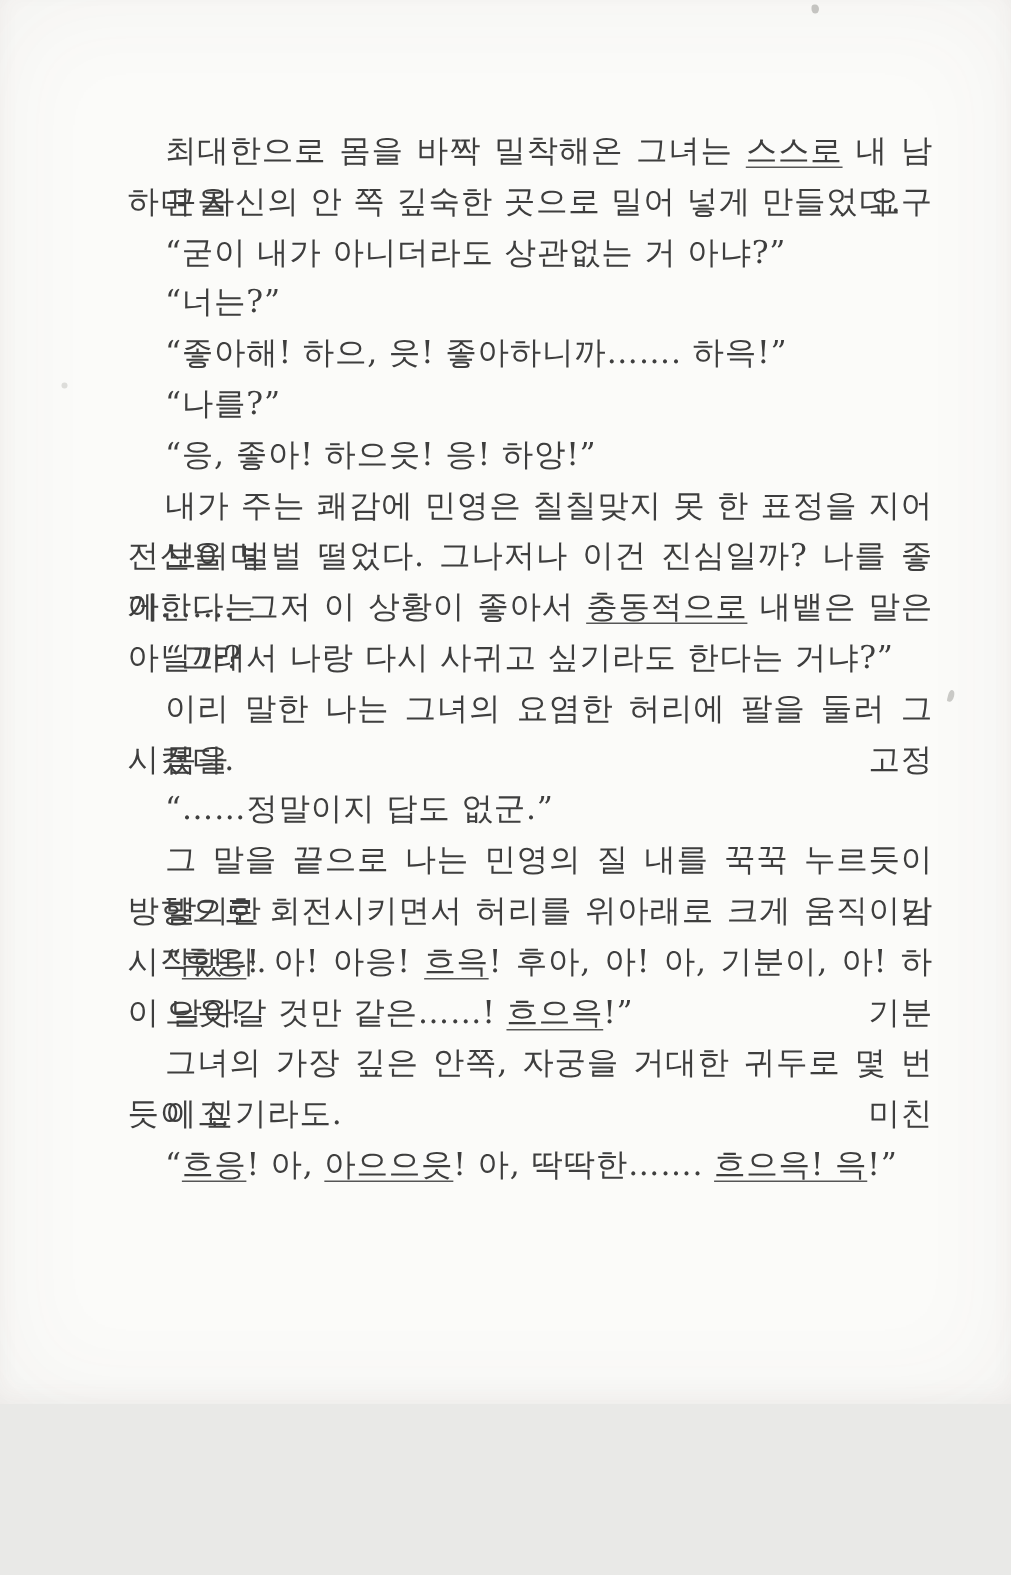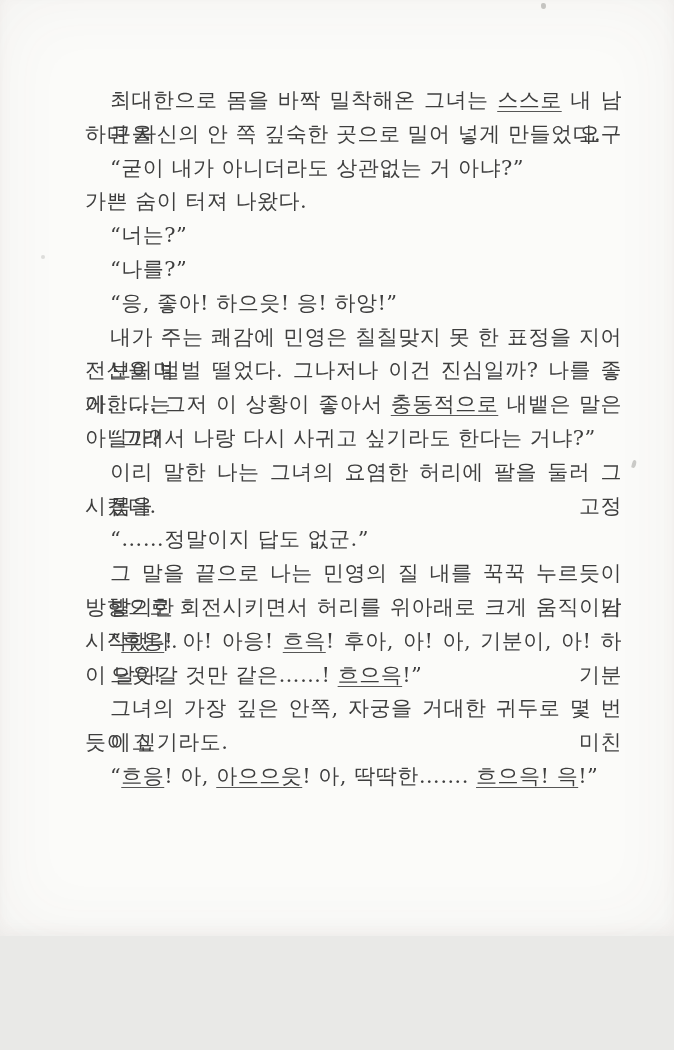--- a/index.html
+++ b/index.html
@@ -67,22 +67,22 @@
 
 <div class="page" style="--paper: #fbfbf9;">
   <div class="speck s1"></div>
   <div class="speck s2"></div>
   <div class="speck s3"></div>
 
   <div class="text-block" style="--ink: #3e3e3e;">
       <div class="line ind just"><span>최대한으로 몸을 바짝 밀착해온 그녀는 </span><span class="u">스스로</span><span> 내 남근을 요구</span></div>
       <div class="line"><span>하며 자신의 안 쪽 깊숙한 곳으로 밀어 넣게 만들었다.</span></div>
       <div class="line ind"><span>“굳이 내가 아니더라도 상관없는 거 아냐?”</span></div>
-      <div class="line"><span>가쁜 숨이 터져 나왔다.</span></div>
       <div class="line ind"><span>“너는?”</span></div>
+      <div class="line ind"><span>“좋아해! 하으, 읏! 좋아하니까……. 하윽!”</span></div>
       <div class="line ind"><span>“나를?”</span></div>
       <div class="line ind"><span>“응, 좋아! 하으읏! 응! 하앙!”</span></div>
       <div class="line ind just"><span>내가 주는 쾌감에 민영은 칠칠맞지 못 한 표정을 지어보이며</span></div>
       <div class="line just"><span>전신을 벌벌 떨었다. 그나저나 이건 진심일까? 나를 좋아한다는</span></div>
       <div class="line just"><span>게……. 그저 이 상황이 좋아서 </span><span class="u">충동적으로</span><span> 내뱉은 말은 아닐까?</span></div>
       <div class="line ind"><span>“그래서 나랑 다시 사귀고 싶기라도 한다는 거냐?”</span></div>
       <div class="line ind just"><span>이리 말한 나는 그녀의 요염한 허리에 팔을 둘러 그 몸을 고정</span></div>
       <div class="line"><span>시켰다.</span></div>
       <div class="line ind"><span>“……정말이지 답도 없군.”</span></div>
       <div class="line ind just"><span>그 말을 끝으로 나는 민영의 질 내를 꾹꾹 누르듯이 발기한 남</span></div>

